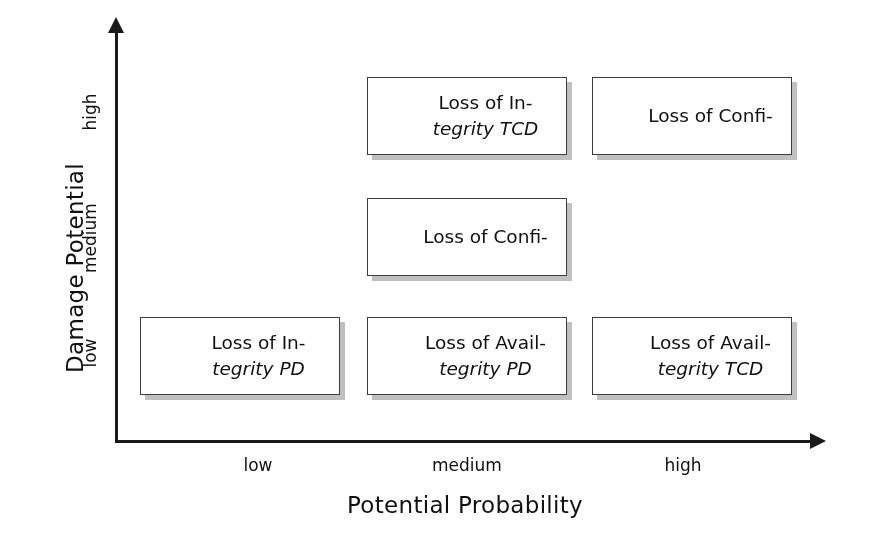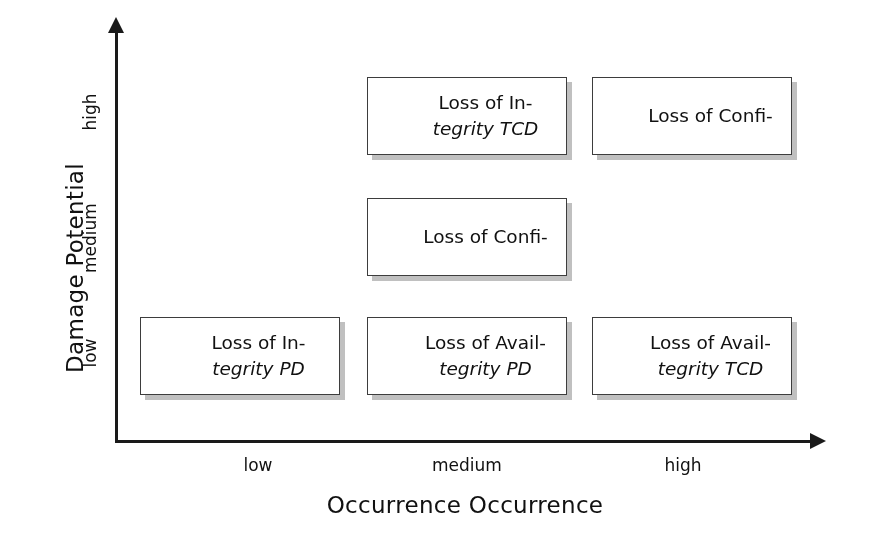--- a/index.html
+++ b/index.html
@@ -141,21 +141,21 @@
 <body>
 
 <div id="canvas">
 
   <div class="axis-line" id="y-axis-line"></div>
   <div class="arrow-up"></div>
   <div class="axis-line" id="x-axis-line"></div>
   <div class="arrow-right"></div>
 
   <div id="y-axis-title">Damage Potential</div>
-  <div id="x-axis-title">Occurrence Occurrence</div>
+  <div id="x-axis-title">Potential Probability</div>
 
   <div class="y-tick" id="y-tick-high">high</div>
   <div class="y-tick" id="y-tick-medium">medium</div>
   <div class="y-tick" id="y-tick-low">low</div>
 
   <div class="x-tick" id="x-tick-low">low</div>
   <div class="x-tick" id="x-tick-medium">medium</div>
   <div class="x-tick" id="x-tick-high">high</div>
 
   <div class="cell" id="cell-loi-tcd">

